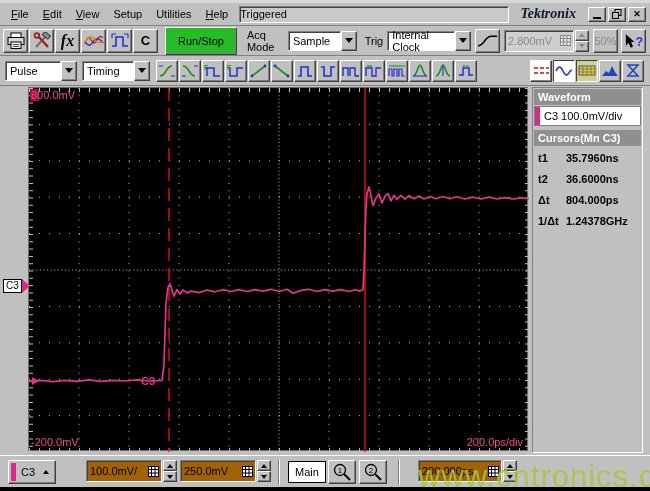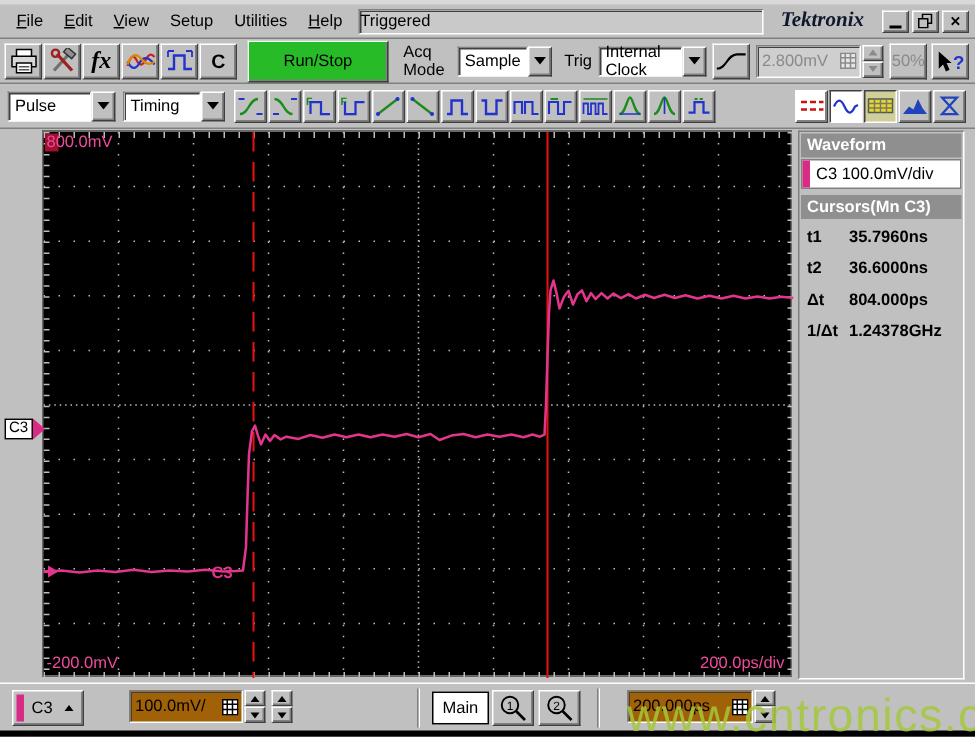--- a/index.html
+++ b/index.html
@@ -19,21 +19,21 @@
   .statusbox{flex:1;height:17px;margin-left:4px;display:flex;align-items:center;padding-left:0;}
   .logo{font-family:"Liberation Serif",serif;font-weight:bold;font-style:italic;font-size:14px;color:#0f172a;margin:0 10px 0 12px;}
   .winbtn{width:18px;height:15px;margin-left:2px;display:flex;align-items:center;justify-content:center;font-size:9px;font-weight:bold;}
   
   .toolbar1{position:absolute;left:0;top:23px;width:650px;height:30px;display:flex;align-items:center;
     border-bottom:1px solid #808080;padding:0 3px;}
   .toolbar2{position:absolute;left:0;top:53px;width:650px;height:30px;display:flex;align-items:center;
     border-bottom:1px solid #808080;padding:0 5px;}
   .tbtn{height:24px;min-width:25px;display:flex;align-items:center;justify-content:center;margin-right:1px;}
   .mbtn{height:22px;width:22px;display:flex;align-items:center;justify-content:center;margin-right:1px;}
-  .runstop{height:28px;padding:0 23px;margin:0 6px;display:flex;align-items:center;background:#27bb27;font-size:11px;}
+  .runstop{height:28px;padding:0 12px;margin:0 6px;display:flex;align-items:center;background:#27bb27;font-size:11px;}
   .lab{margin:0 4px;}
   .dd{display:flex;height:20px;}
   .dd .txt{background:#fff;border:1px solid;border-color:#808080 #fff #fff #808080;box-shadow:inset 1px 1px 0 #404040;
     display:flex;align-items:center;padding:0 4px;}
   .dd .arrowbtn{width:16px;display:flex;align-items:center;justify-content:center;}
   .tri-dn{width:0;height:0;border-left:4px solid transparent;border-right:4px solid transparent;border-top:5px solid #000;}
   .tri-up-s{width:0;height:0;border-left:3px solid transparent;border-right:3px solid transparent;border-bottom:4px solid #000;margin:auto;}
   .tri-dn-s{width:0;height:0;border-left:3px solid transparent;border-right:3px solid transparent;border-top:4px solid #000;margin:auto;}
   .spin{width:14px;height:22px;display:flex;flex-direction:column;margin-left:1px;}
   .spin>div{flex:1;display:flex;align-items:center;justify-content:center;}
@@ -401,20 +401,27 @@
         <div class="raised">
             <div class="tri-up-s"></div>
           </div>
         <div class="raised">
             <div class="tri-dn-s"></div>
           </div>
       </div>
     </div>
 
     <div class="bb fieldgrp" style="left:180px;">
+      <div class="field sunken" style="width:76px;">
+        <span class="ftxt">250.0mV</span>
+        <svg width="11" height="11" viewBox="0 0 11 11">
+            <rect x="0.5" y="0.5" width="10" height="10" fill="#fff" stroke="#000"></rect>
+            <path d="M0 3.5 H11 M0 7 H11 M3.5 0 V11 M7 0 V11" stroke="#000"></path>
+          </svg>
+      </div>
       <div class="spin">
         <div class="raised">
             <div class="tri-up-s"></div>
           </div>
         <div class="raised">
             <div class="tri-dn-s"></div>
           </div>
       </div>
     </div>
 

